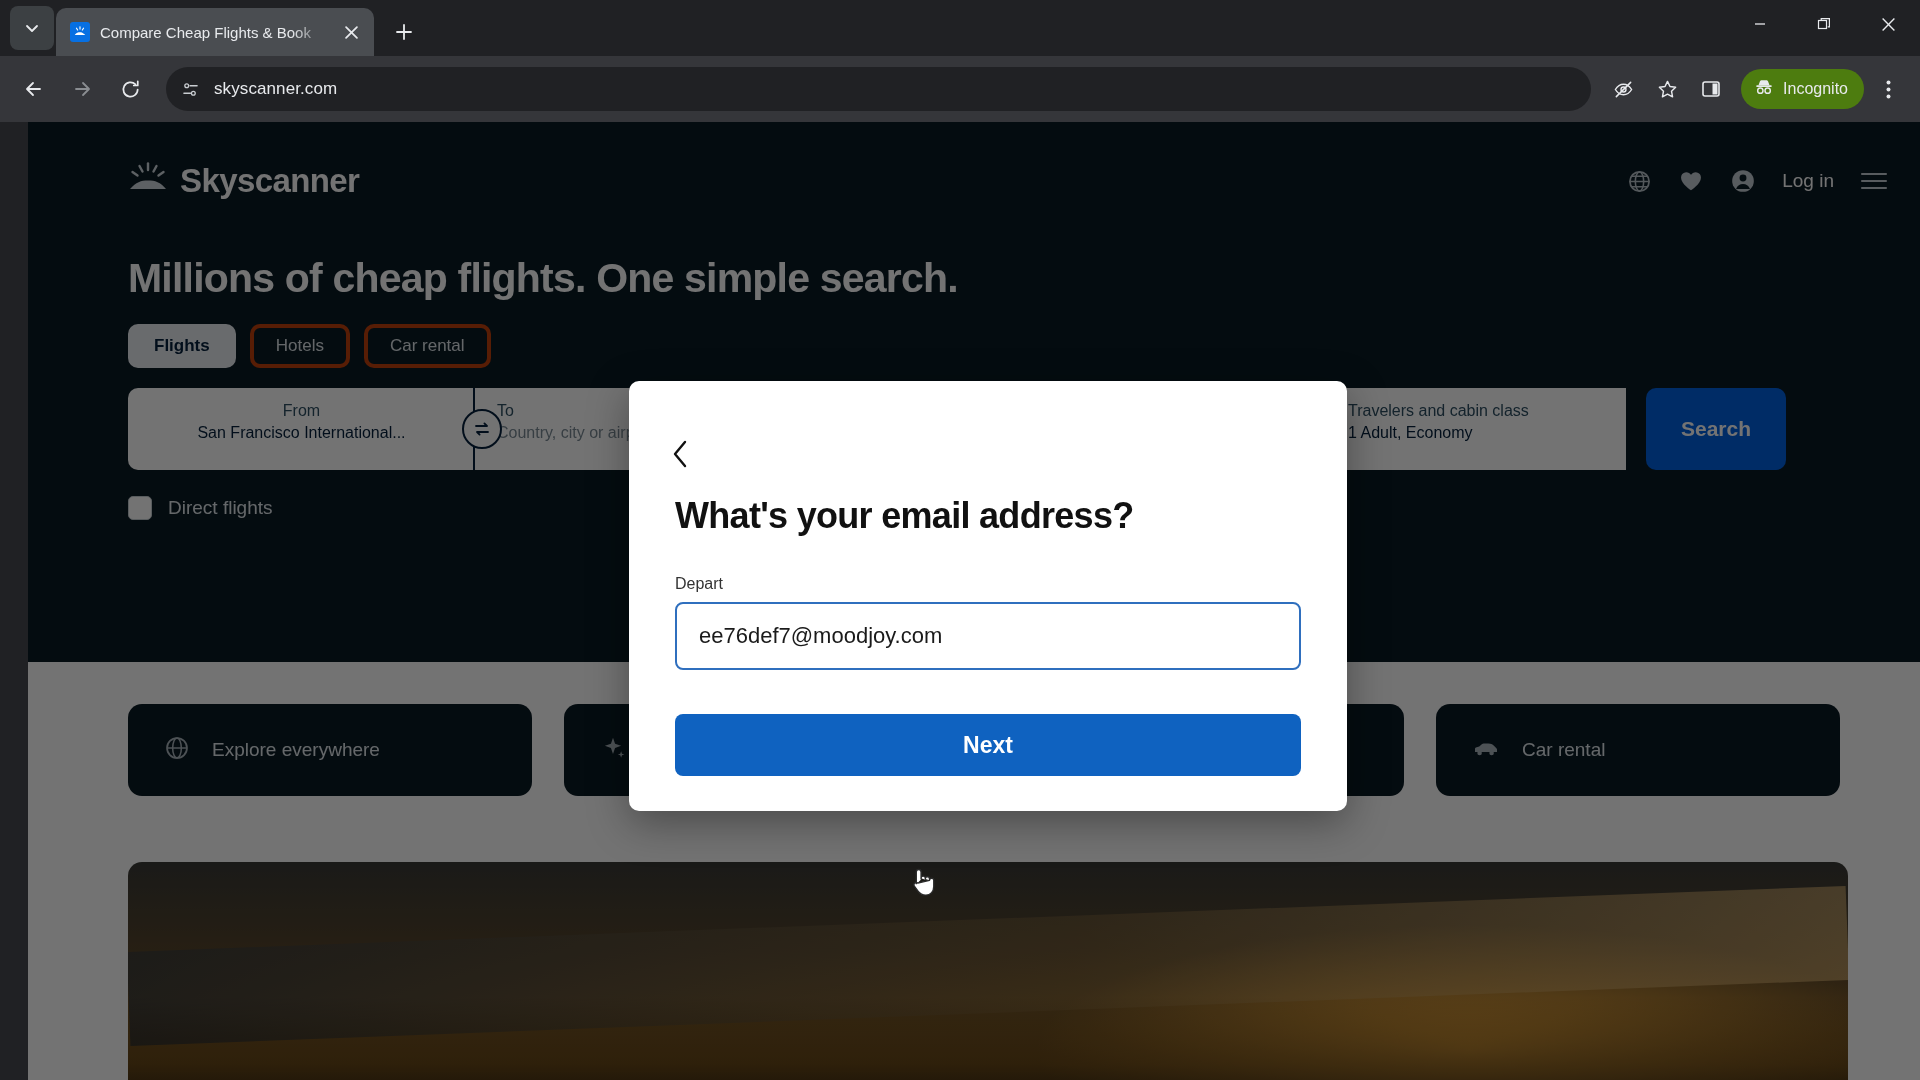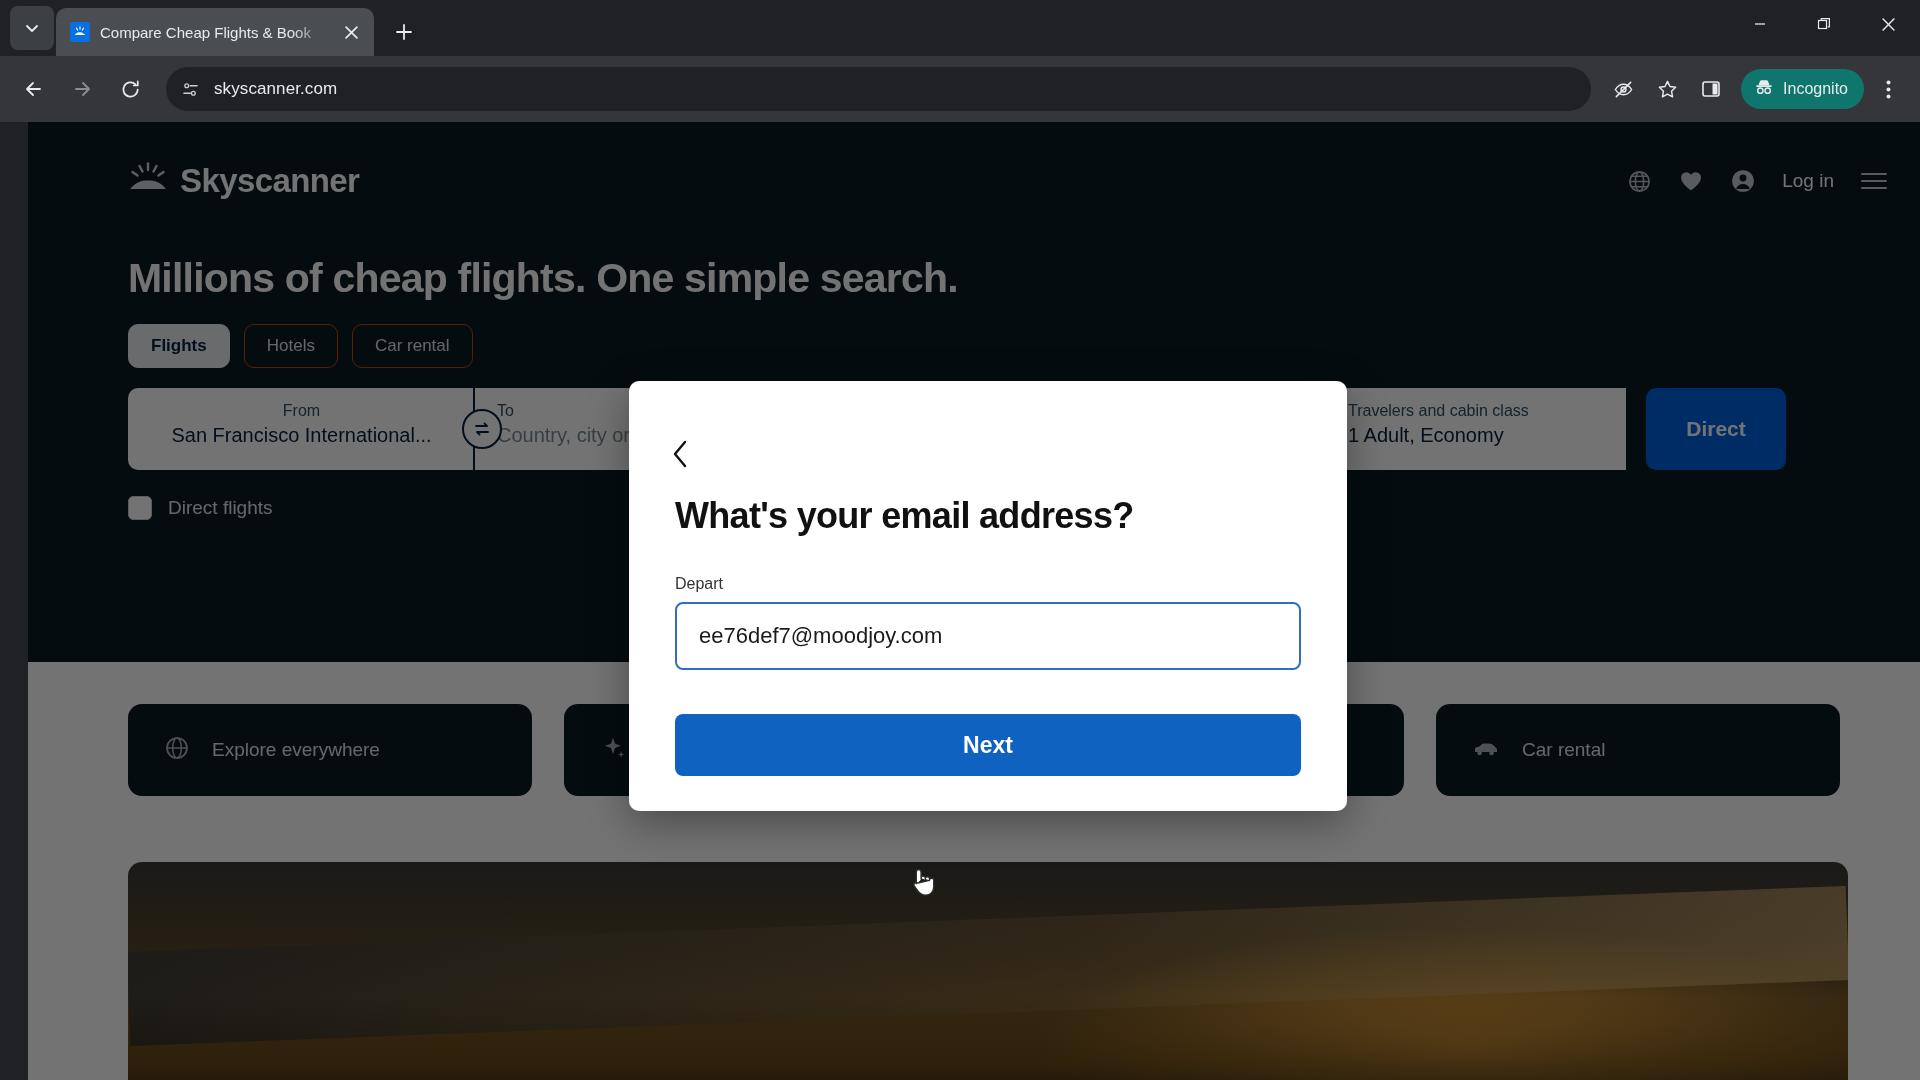--- a/index.html
+++ b/index.html
@@ -50,49 +50,49 @@
   .omnibox {
     flex:1 1 auto; height:44px; background:#202124; border-radius:22px; margin:0 8px 0 10px;
     display:flex; align-items:center; padding:0 14px 0 10px; gap:10px; cursor:text;
   }
   .omnibox-icon { width:28px; height:28px; border-radius:50%; display:flex; align-items:center;
     justify-content:center; color:#c9cdd1; flex:0 0 auto; }
   .omnibox-url { color:#e8eaed; font-size:17px; letter-spacing:.1px; }
   .tb-icon { width:40px; height:40px; border-radius:50%; display:flex; align-items:center;
     justify-content:center; color:#e8eaed; cursor:pointer; flex:0 0 auto; }
   .incognito-pill {
-    height:40px; background:#0f766e; border-radius:20px; display:flex; align-items:center;
+    height:40px; background:#4d7c0f; border-radius:20px; display:flex; align-items:center;
     gap:8px; padding:0 16px 0 12px; color:#e8eaed; font-size:16px; margin-left:6px; cursor:pointer;
   }
 
   
   .page { position:absolute; left:0; top:122px; width:1920px; height:1072px; overflow:hidden;
     background:#0b1b25;margin-left:28px; }
   .dim { position:absolute; inset:0; background:rgba(0,0,0,0.55); z-index:40; pointer-events:none; }
 
   .hero { position:relative; background:#0b1b25; height:540px; }
   .site-header { display:flex; align-items:center; padding:40px 60px 0 100px; }
   .logo { display:flex; align-items:center; gap:12px; color:#fff; }
   .logo-text { font-size:33px; font-weight:bold; letter-spacing:-0.6px; color:#fff; }
   .header-right { margin-left:auto; display:flex; align-items:center; gap:26px; color:#fff; }
   .hdr-icon { cursor:pointer; display:flex; align-items:center; }
   .login { display:flex; align-items:center; gap:10px; font-size:19px; cursor:pointer; color:#fff; }
 
   .h1 { color:#fff; font-size:41px; font-weight:bold; letter-spacing:-0.8px;
         padding:55px 0 0 100px; }
 
   .tabs { display:flex; gap:14px; padding:22px 0 0 100px; }
-  .pill { height:44px; border-radius:10px; border:1px solid #c2410c; color:#dde4e8;
+  .pill { height:44px; border-radius:10px; border:4px solid #c2410c; color:#dde4e8;
     display:flex; align-items:center; padding:8px 22px; font-size:17px; cursor:pointer; }
   .pill.active { background:#e8edf1; color:#05203c; border-color:#e8edf1; font-weight:600; }
 
   .searchbar { display:flex; align-items:stretch; margin:20px 0 0 100px; width:1720px; gap:0; position:relative; }
   .sfield { background:#fff; height:82px; padding:14px 20px 0 22px; position:relative; }
   .sfield .lbl { font-size:16px; color:#2e4f63; }
-  .sfield .val { font-size:20px; color:#05203c; margin-top:4px; white-space:nowrap;
+  .sfield .val { font-size:16px; color:#05203c; margin-top:4px; white-space:nowrap;
     overflow:hidden; text-overflow:ellipsis; }
   .sfield .val.ph { color:#7b8b96; }
   .f-from { width:345px; border-radius:10px 0 0 10px;text-align:center; }
   .f-to { width:345px; }
   .f-depart { width:250px; }
   .f-return { width:250px; }
   .f-trav { width:300px; }
   .divider { width:2px; background:#05203c; }
   .swap {
     position:absolute; left:334px; top:21px; width:40px; height:40px; border-radius:50%;
@@ -378,21 +378,21 @@
         <div class="sfield f-return">
           <div class="lbl">Return</div>
           <div class="val ph">Add date</div>
         </div>
         <div class="divider"></div>
         <div class="sfield f-trav">
           <div class="lbl">Travelers and cabin class</div>
           <div class="val">1 Adult, Economy</div>
         </div>
         <div class="search-btn">
-          <span>Direct</span>
+          <span>Search</span>
         </div>
       </div>
 
       <div class="direct">
         <span class="cbox"></span>
         <span>Direct flights</span>
       </div>
     </div>
 
     <div class="tiles-band">

